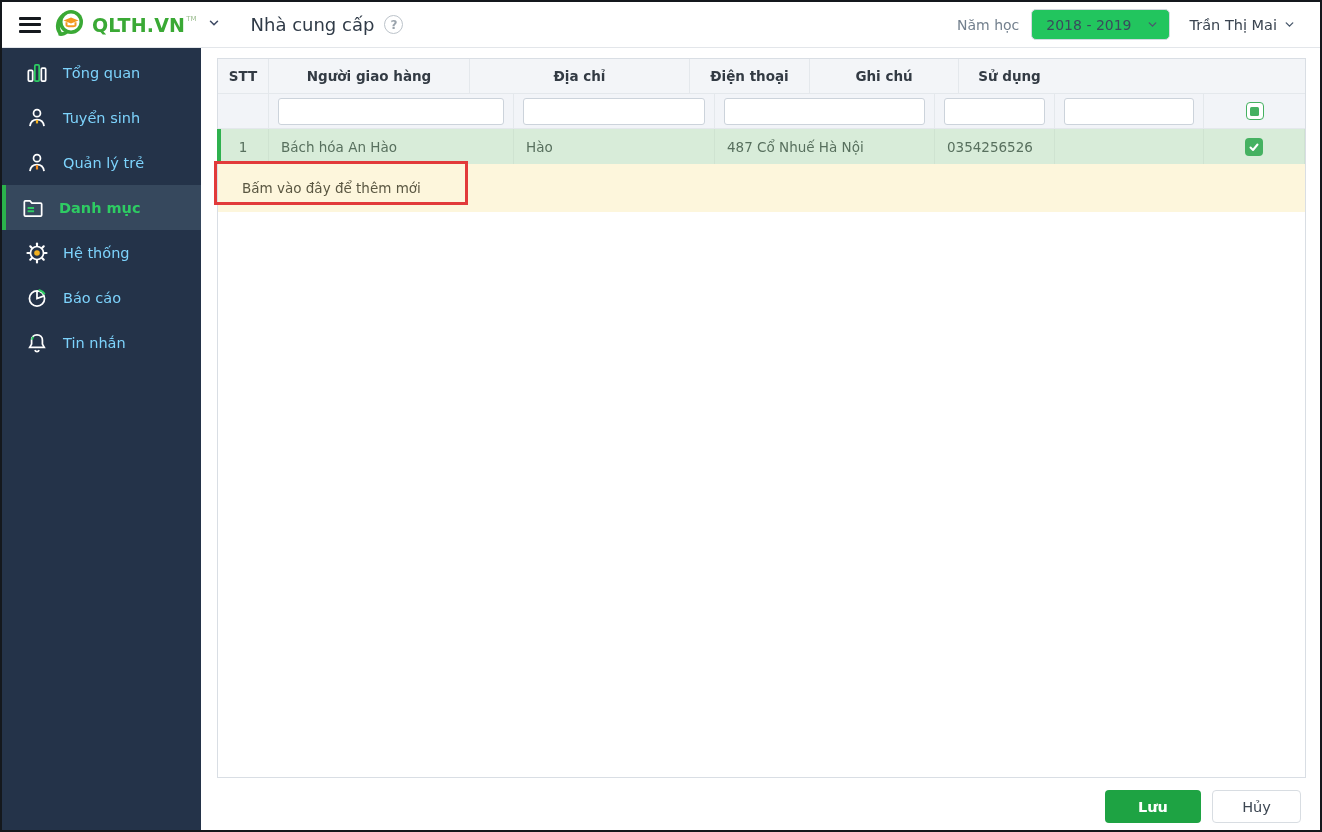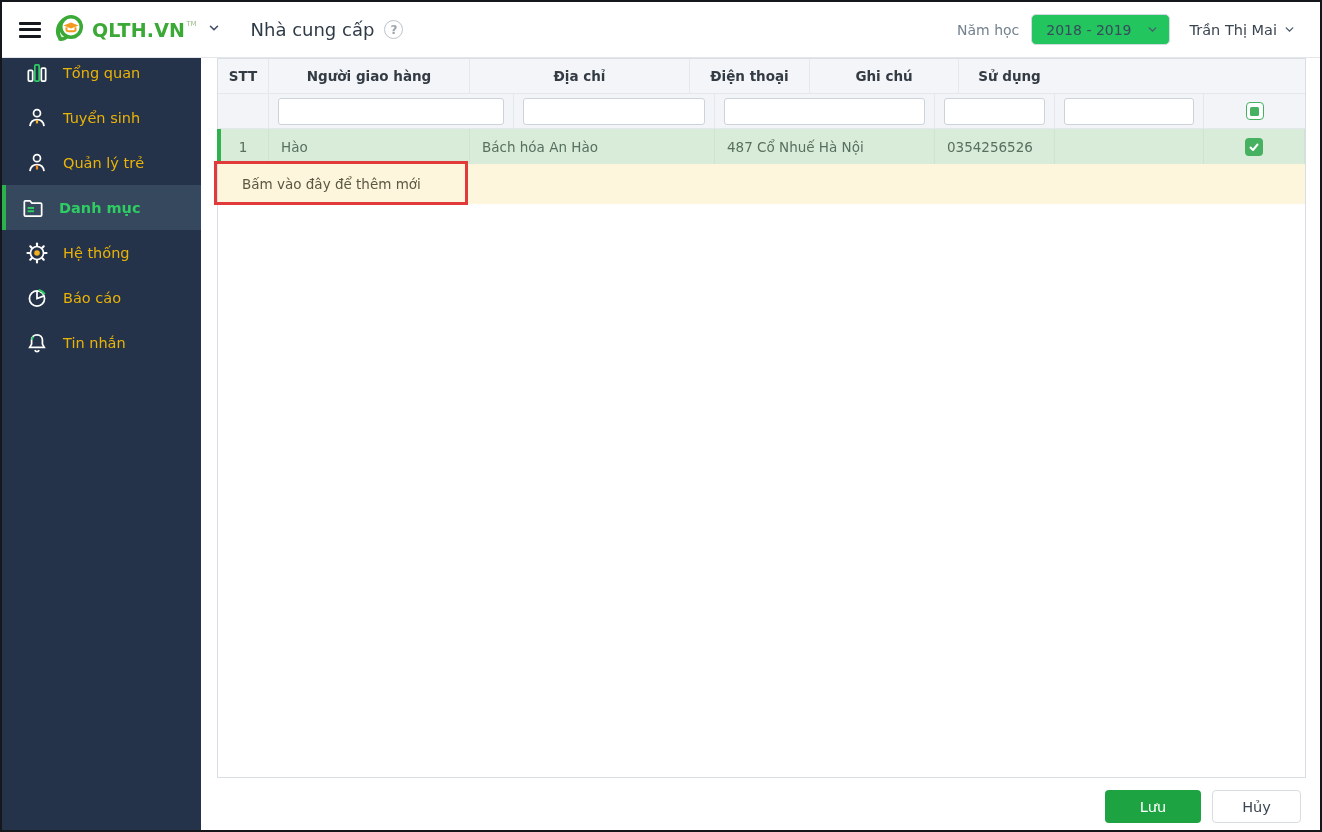--- a/index.html
+++ b/index.html
@@ -3,21 +3,21 @@
 <meta charset="utf-8">
 <style>
   * { box-sizing: border-box; margin: 0; padding: 0; }
   html,body { width:1322px; height:832px; font-family:"DejaVu Sans","Liberation Sans",sans-serif; }
   #app {
     position:relative; width:1322px; height:832px;
     border:2px solid #14181d; background:#fff; overflow:hidden;
   }
   
   .topbar {
-    position:absolute; left:0; top:0; right:0; height:56px; background:#fff;
+    position:absolute; left:0; top:0; right:0; height:46px; background:#fff;
     border-bottom:1px solid #e3e6ea; display:flex; align-items:center; z-index:20;
   }
   .burger { width:22px; height:16px; margin-left:17px; display:flex; flex-direction:column; justify-content:space-between; cursor:pointer; }
   .burger span { display:block; height:3px; background:#15191e; border-radius:1px; }
   .brand { display:flex; align-items:center; margin-left:13px; cursor:pointer; }
   .brand-text { font-size:19px; font-weight:bold; color:#3aa935; letter-spacing:.2px; margin-left:6px; }
   .brand-tm { font-size:7px; color:#9bbd8f; vertical-align:top; position:relative; top:-6px; margin-left:1px; }
   .brand-caret { margin-left:10px; }
   .page-title-wrap { margin-left:30px; display:flex; align-items:center; }
   .page-title { font-size:18px; color:#2f3a47; }
@@ -36,21 +36,21 @@
   .user-name { font-size:14.5px; color:#3a4450; margin-right:6px; }
   
   .sidebar {
     position:absolute; left:0; top:46px; bottom:0; width:199px; background:#243349; z-index:10; padding-top:2px;
   }
   .side-item {
     height:45px; display:flex; align-items:center; padding-left:17px; cursor:pointer;
     border-left:4px solid transparent;
   }
   .side-item .s-icon { width:27px; height:27px; margin-right:13px; flex:0 0 27px; display:flex; align-items:center; justify-content:center; }
-  .side-item .s-label { font-size:14.5px; color:#eab308; }
+  .side-item .s-label { font-size:14.5px; color:#7dd3fc; }
   .side-item.active { background:#36485d; border-left-color:#2bb24c; padding-left:13px;align-items:center; }
   .side-item.active .s-label { color:#2ecc63; font-weight:bold; }
   
   .main { position:absolute; left:199px; top:46px; right:0; bottom:0; background:#fff; }
   .grid { position:absolute; left:16px; top:10px; width:1089px; height:720px; border:1px solid #d9dee4; background:#fff; }
   .trow { display:flex; width:100%; }
   .cell { border-right:1px solid #e4e8ec; display:flex; align-items:center; overflow:hidden; }
   .cell:last-child { border-right:none; }
   .c0 { flex:0 0 51px; justify-content:center; }
   .c1 { flex:0 0 245px; }
@@ -65,35 +65,35 @@
   .filter-row .cell { padding:0 9px; }
   .filter-input {
     width:100%; height:27px; border:1px solid #ccd3db; border-radius:3px; background:#fff;
     font-size:13px; padding:0 6px; outline:none; font-family:inherit;
   }
   .data-row { height:35px; background:#d8ecd9; position:relative; }
   .data-row .cell { font-size:13.5px; color:#58705e; padding:0 12px; border-right:1px solid #cfe3d1; }
   .data-row .cell.c0 { padding:0; justify-content:center; }
   .data-row .cell.c6 { padding:0; justify-content:center; }
   .green-bar { position:absolute; left:-1px; top:0; bottom:0; width:4px; background:#2fb14e; }
-  .add-row { height:40px; background:#fdf6dc; display:flex; align-items:center; }
+  .add-row { height:48px; background:#fdf6dc; display:flex; align-items:center; }
   .add-row-label { font-size:13.5px; color:#5a5742; padding-left:24px; }
   .annotation {
     position:absolute; left:13px; top:113px; width:254px; height:44px;
     border:3px solid #e23a3a; z-index:6; pointer-events:none;
   }
   
   .cb { width:18px; height:18px; border-radius:4px; display:flex; align-items:center; justify-content:center; cursor:pointer; }
   .cb-indet { background:#fff; border:1.5px solid #45b161; }
   .cb-indet .cb-inner { width:9px; height:9px; background:#45b161; border-radius:1.5px; }
   .cb-checked { background:#45b161; }
   
   .btn { position:absolute; top:742px; height:33px; border-radius:4px; font-size:14.5px; font-family:inherit;
          display:flex; align-items:center; justify-content:center; cursor:pointer; }
-  .btn-save { left:904px; width:96px; background:#1ea343; color:#fff; font-weight:normal; border:none; }
+  .btn-save { left:904px; width:96px; background:#1ea343; color:#fff; font-weight:bold; border:none; }
   .btn-cancel { left:1011px; width:89px; background:#fff; color:#3c4652; border:1px solid #d8dde2; }
 </style>
 </head>
 <body>
 
 <div id="app">
 
   <div class="topbar">
     <div class="burger">
         <span></span>
@@ -270,22 +270,22 @@
         <div class="cell c6">
           <span class="cb cb-indet">
               <span class="cb-inner"></span>
             </span>
         </div>
       </div>
 
       <div class="trow data-row">
         <span class="green-bar"></span>
         <div class="cell c0">1</div>
+        <div class="cell c1">Bách hóa An Hào</div>
         <div class="cell c2">Hào</div>
-        <div class="cell c1">Bách hóa An Hào</div>
         <div class="cell c3">487 Cổ Nhuế Hà Nội</div>
         <div class="cell c4">0354256526</div>
         <div class="cell c5"></div>
         <div class="cell c6">
           <span class="cb cb-checked">
             <svg width="12" height="12" viewBox="0 0 24 24">
                 <polyline points="5,13 10,18 19,7" fill="none" stroke="#fff" stroke-width="4" stroke-linecap="round" stroke-linejoin="round"></polyline>
               </svg>
           </span>
         </div>

